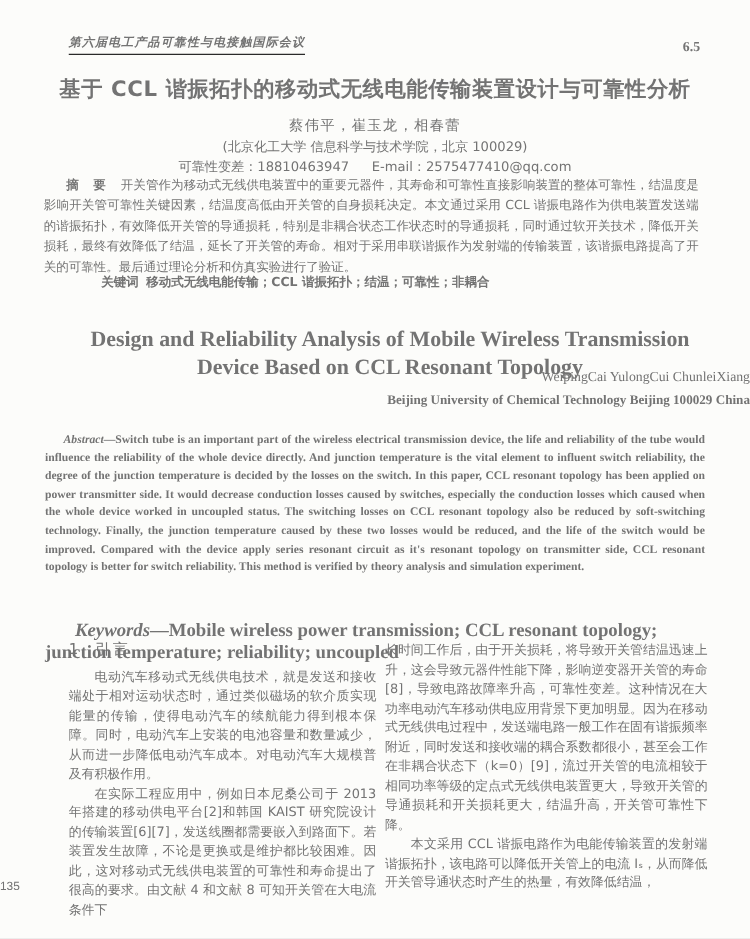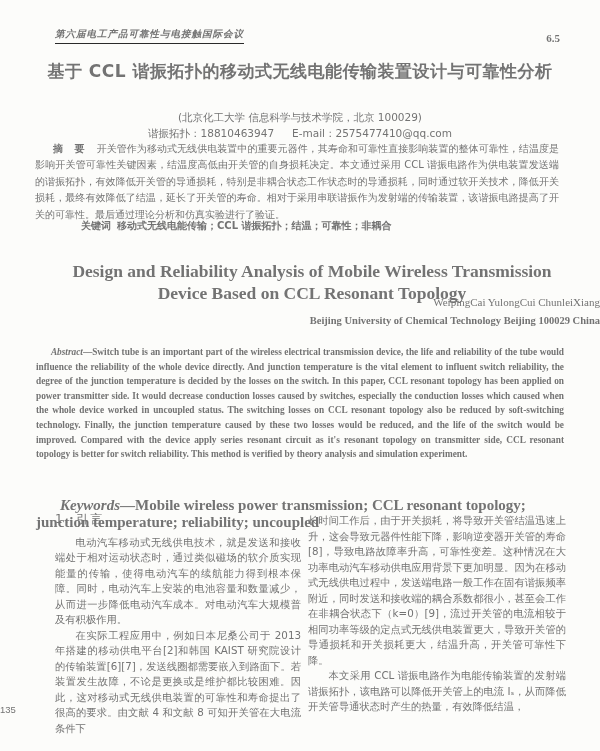--- a/index.html
+++ b/index.html
@@ -100,25 +100,26 @@
 
 <div class="page">
 
   <div class="header">
     <span class="conf">第六届电工产品可靠性与电接触国际会议</span>
     <span class="sess">6.5</span>
   </div>
 
   <h1 class="zh-title">基于 CCL 谐振拓扑的移动式无线电能传输装置设计与可靠性分析</h1>
 
+  <div class="zh-authors">蔡伟平，崔玉龙，相春蕾</div>
 
   <div class="zh-affiliation">(北京化工大学 信息科学与技术学院，北京 100029)</div>
 
   <div class="zh-contact">
-    <span>谐振拓扑：</span><span>18810463947</span><span class="gap"></span><span>E-mail：</span><span>2575477410@qq.com</span>
+    <span>可靠性变差：</span><span>18810463947</span><span class="gap"></span><span>E-mail：</span><span>2575477410@qq.com</span>
   </div>
 
   <p class="zh-abstract"><span class="lab">摘 要</span><span>开关管作为移动式无线供电装置中的重要元器件，其寿命和可靠性直接影响装置的整体可靠性，结温度是影响开关管可靠性关键因素，结温度高低由开关管的自身损耗决定。本文通过采用 CCL 谐振电路作为供电装置发送端的谐振拓扑，有效降低开关管的导通损耗，特别是非耦合状态工作状态时的导通损耗，同时通过软开关技术，降低开关损耗，最终有效降低了结温，延长了开关管的寿命。相对于采用串联谐振作为发射端的传输装置，该谐振电路提高了开关的可靠性。最后通过理论分析和仿真实验进行了验证。</span></p>
 
   <p class="zh-keywords"><span class="lab">关键词</span><span>移动式无线电能传输；CCL 谐振拓扑；结温；可靠性；非耦合</span></p>
 
   <h2 class="en-title">Design and Reliability Analysis of Mobile Wireless Transmission Device Based on CCL Resonant Topology</h2>
 
   <div class="en-authors">WeipingCai YulongCui ChunleiXiang</div>
 

